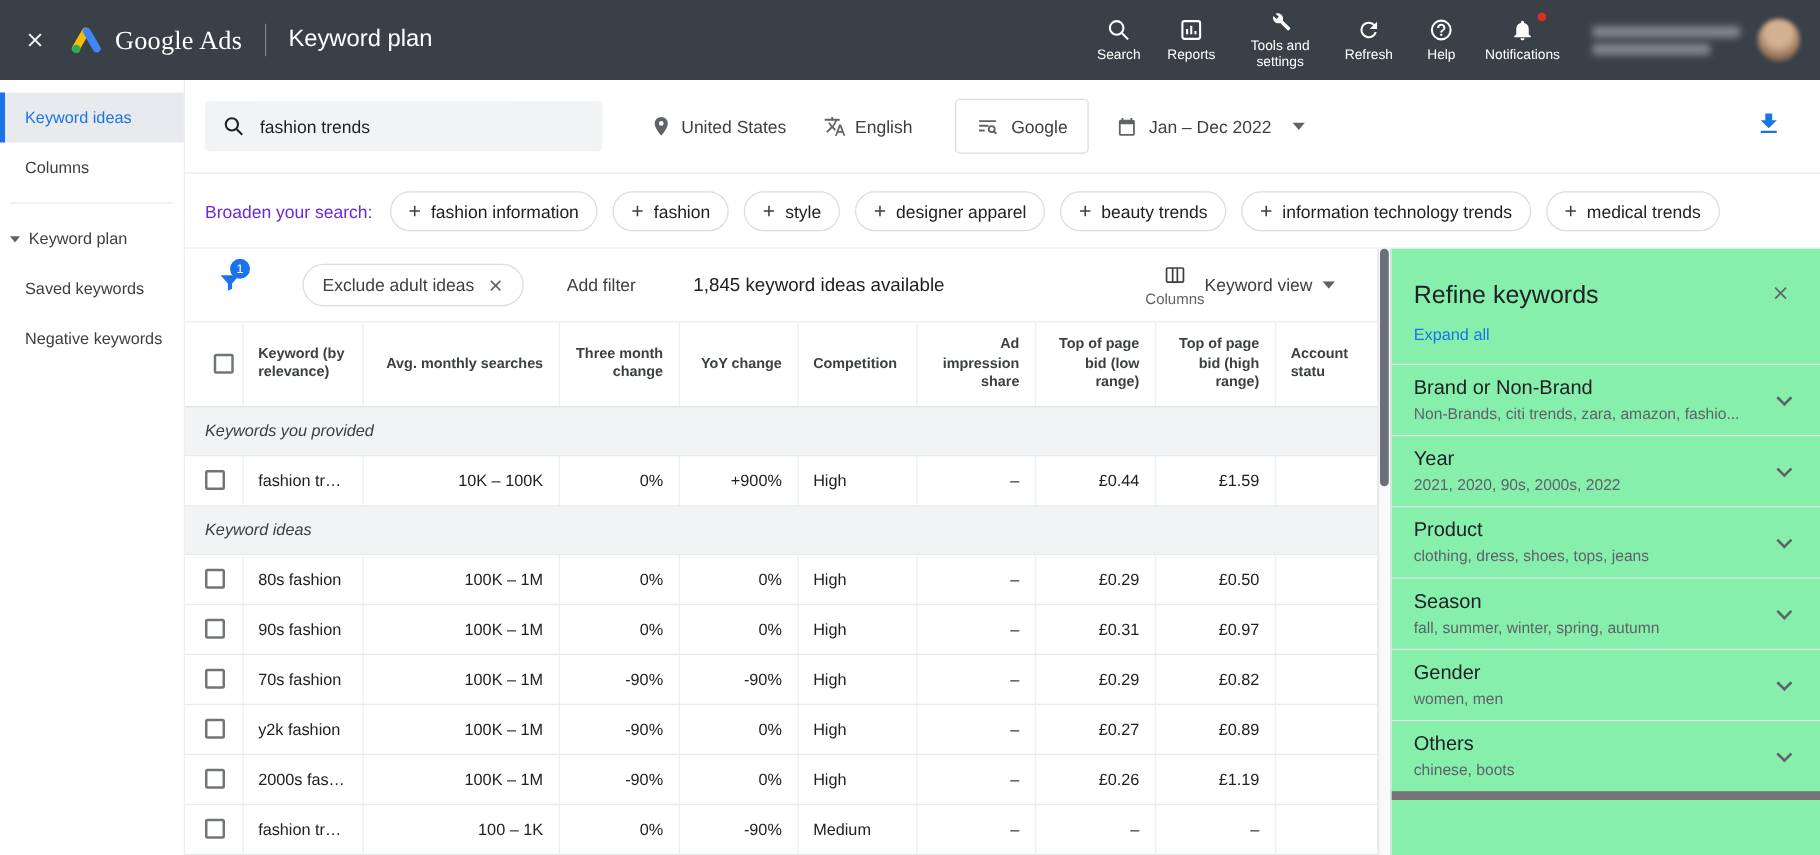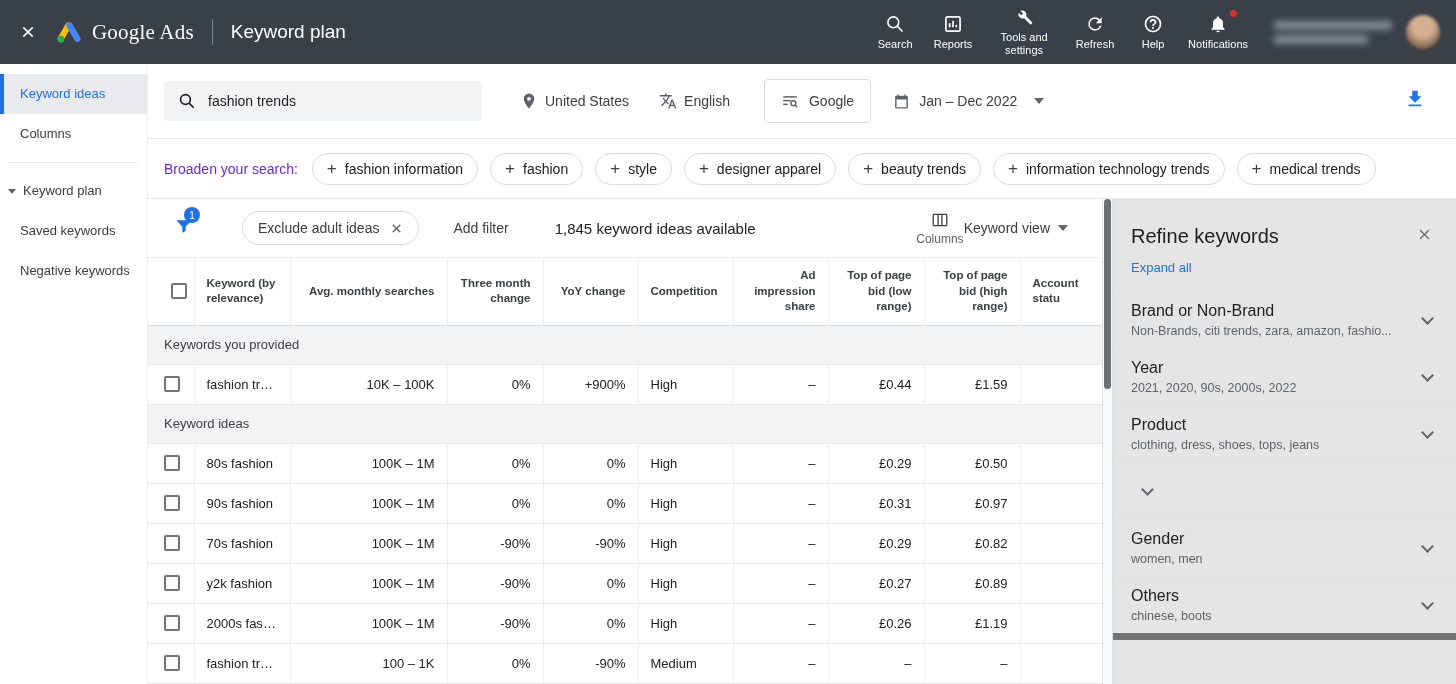--- a/index.html
+++ b/index.html
@@ -99,29 +99,29 @@
                  overflow:hidden; }
   .kw-table td { font-size:13px; color:#202124; padding:0 12px; height:40px;
                  border-bottom:1px solid #e8eaed; border-right:1px solid #eceff1;
                  white-space:nowrap; overflow:hidden; text-overflow:ellipsis; }
   .kw-table th:last-child, .kw-table td:last-child { border-right:none; }
   .left { text-align:left; } .right { text-align:right; }
   .cb-col { padding:0 0 0 16px !important; width:46px; }
   .checkbox { display:inline-block; width:16px; height:16px; border:2px solid #70757a;
               border-radius:2px; background:#fff; vertical-align:middle; }
   .section-row td { background:#f1f3f4; color:#3c4043; font-size:13px; padding-left:16px;
-                    height:39px; border-right:none; }
+                    height:39px; border-right:none;font-style:italic; }
 
   
   .vscrollbar { flex:0 0 11px; background:#f8f9fa; border-left:1px solid #e0e0e0; border-right:1px solid #e0e0e0;
                 position:relative; }
   .vscrollbar .thumb { position:absolute; top:0; left:1px; right:1px; height:190px; background:#6b6f76; border-radius:4px; }
 
   
-  .refine-panel { flex:0 0 343px; background:#e5e5e5; display:flex; flex-direction:column; overflow:hidden; }
+  .refine-panel { flex:0 0 343px; background:#86efac; display:flex; flex-direction:column; overflow:hidden; }
   .rp-header { display:flex; align-items:center; justify-content:space-between; padding:26px 24px 4px 18px; }
   .rp-title-text { font-size:20px; font-weight:400; color:#202124; }
   .rp-close { color:#5f6368; } .rp-close svg { width:15px; height:15px; }
   .expand-all { margin:8px 18px 16px; font-size:13px; color:#1a73e8; font-weight:500; text-decoration:none;
                 cursor:pointer; align-self:flex-start; }
   .rp-section { display:flex; align-items:center; justify-content:space-between;
                 padding:10px 24px 10px 18px; border-top:1px solid #e0e2e5; min-height:57px; cursor:pointer; }
   .rp-section:last-child { border-bottom:7px solid #737373; }
   .rp-texts { min-width:0; }
   .rp-sec-title { font-size:16px; color:#202124; margin-bottom:4px; }
@@ -510,20 +510,24 @@
               <span class="chev"></span>
             </div>
             <div class="rp-section">
               <div class="rp-texts">
                 <div class="rp-sec-title">Product</div>
                 <div class="rp-sec-sub">clothing, dress, shoes, tops, jeans</div>
               </div>
               <span class="chev"></span>
             </div>
             <div class="rp-section">
+              <div class="rp-texts">
+                <div class="rp-sec-title">Season</div>
+                <div class="rp-sec-sub">fall, summer, winter, spring, autumn</div>
+              </div>
               <span class="chev"></span>
             </div>
             <div class="rp-section">
               <div class="rp-texts">
                 <div class="rp-sec-title">Gender</div>
                 <div class="rp-sec-sub">women, men</div>
               </div>
               <span class="chev"></span>
             </div>
             <div class="rp-section">

